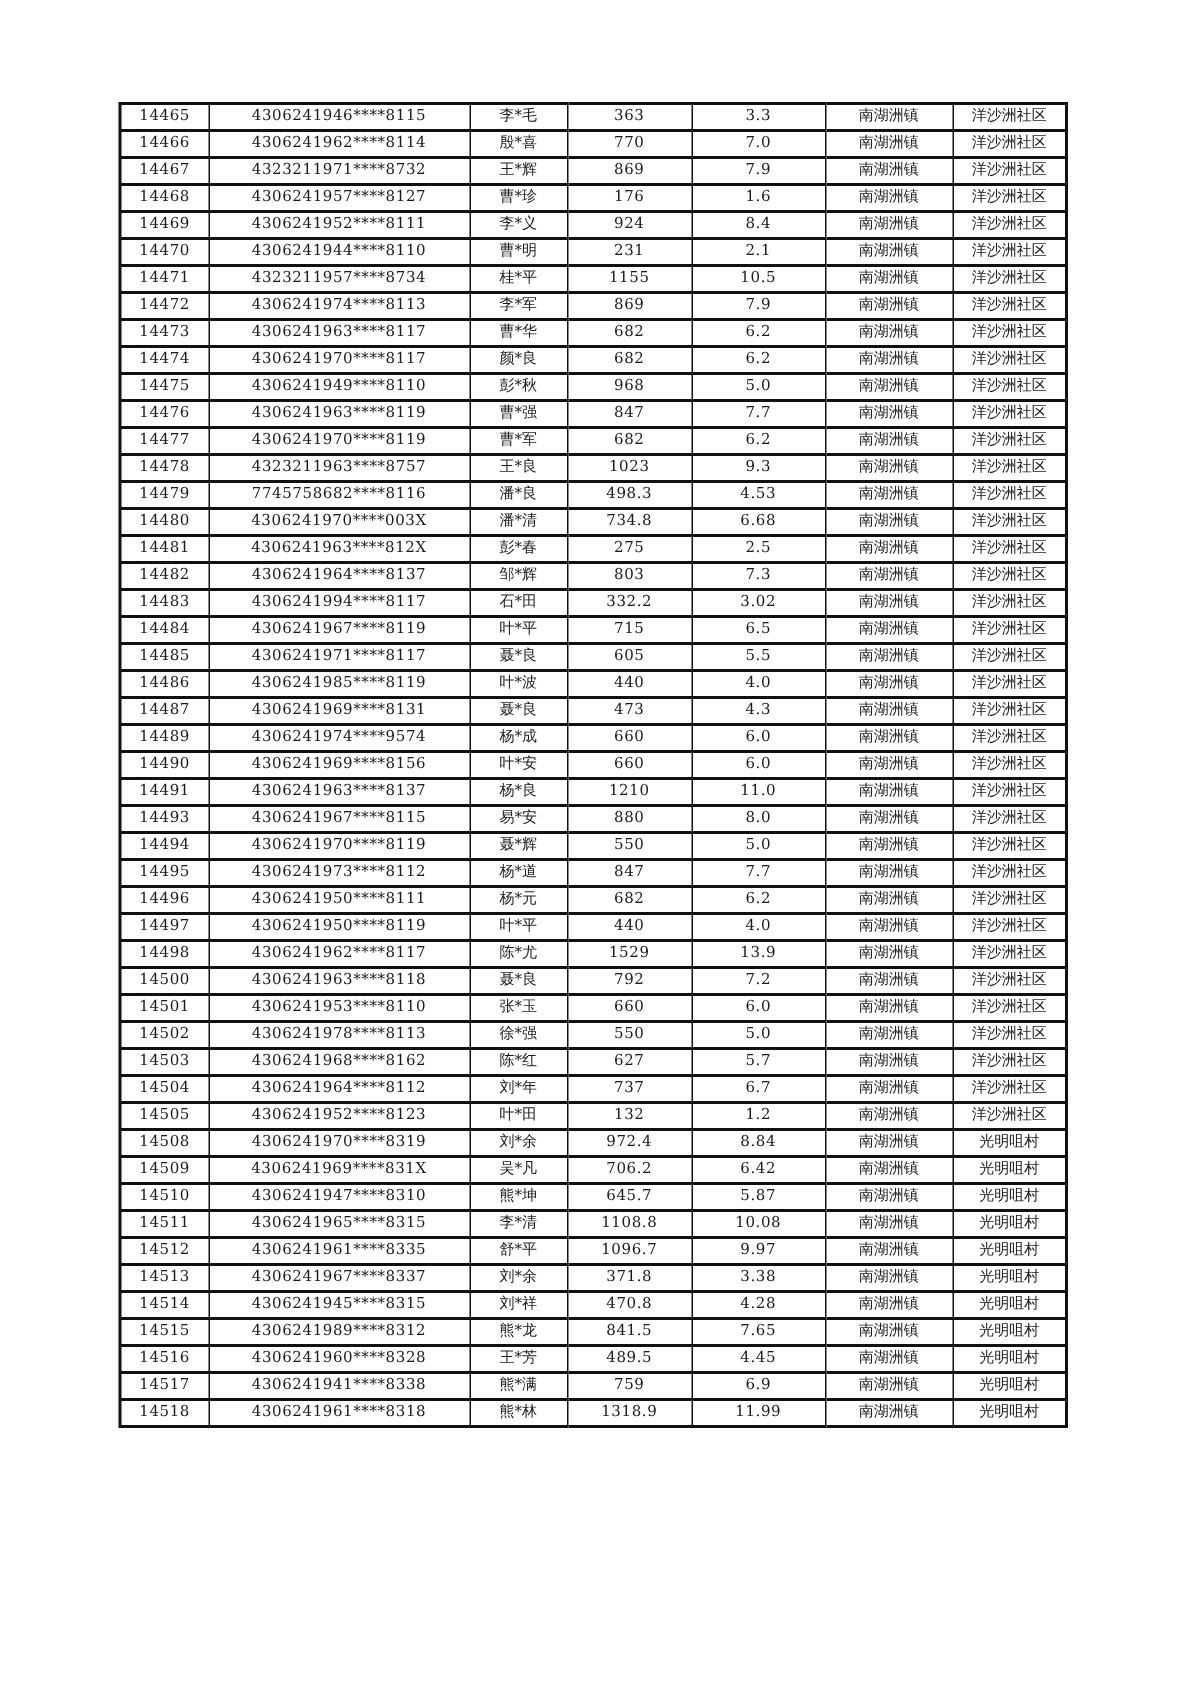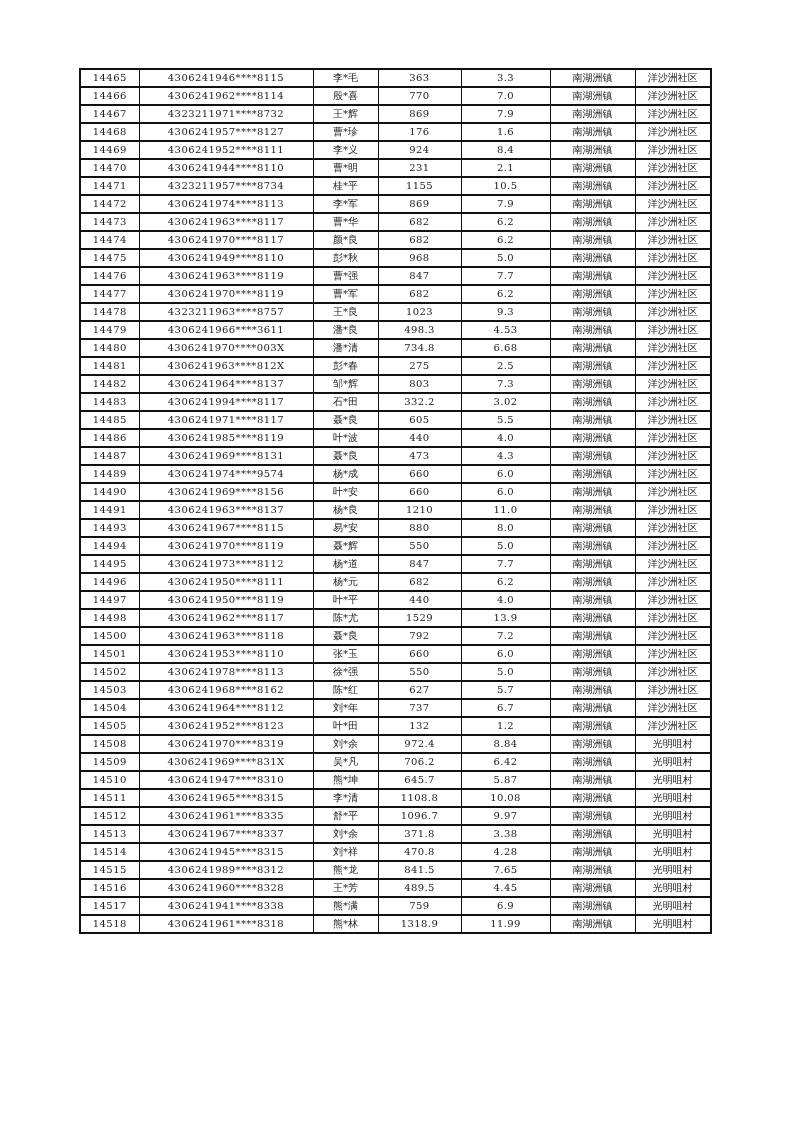--- a/index.html
+++ b/index.html
@@ -189,21 +189,21 @@
     <td class="num">14478</td>
     <td class="num">4323211963****8757</td>
     <td class="cjk">王*良</td>
     <td class="num">1023</td>
     <td class="num">9.3</td>
     <td class="cjk">南湖洲镇</td>
     <td class="cjk">洋沙洲社区</td>
   </tr>
           <tr>
     <td class="num">14479</td>
-    <td class="num">4306241966****3611</td>
+    <td class="num">7745758682****8116</td>
     <td class="cjk">潘*良</td>
     <td class="num">498.3</td>
     <td class="num">4.53</td>
     <td class="cjk">南湖洲镇</td>
     <td class="cjk">洋沙洲社区</td>
   </tr>
           <tr>
     <td class="num">14480</td>
     <td class="num">4306241970****003X</td>
     <td class="cjk">潘*清</td>
@@ -229,20 +229,29 @@
     <td class="num">7.3</td>
     <td class="cjk">南湖洲镇</td>
     <td class="cjk">洋沙洲社区</td>
   </tr>
           <tr>
     <td class="num">14483</td>
     <td class="num">4306241994****8117</td>
     <td class="cjk">石*田</td>
     <td class="num">332.2</td>
     <td class="num">3.02</td>
+    <td class="cjk">南湖洲镇</td>
+    <td class="cjk">洋沙洲社区</td>
+  </tr>
+          <tr>
+    <td class="num">14484</td>
+    <td class="num">4306241967****8119</td>
+    <td class="cjk">叶*平</td>
+    <td class="num">715</td>
+    <td class="num">6.5</td>
     <td class="cjk">南湖洲镇</td>
     <td class="cjk">洋沙洲社区</td>
   </tr>
           <tr>
     <td class="num">14485</td>
     <td class="num">4306241971****8117</td>
     <td class="cjk">聂*良</td>
     <td class="num">605</td>
     <td class="num">5.5</td>
     <td class="cjk">南湖洲镇</td>

